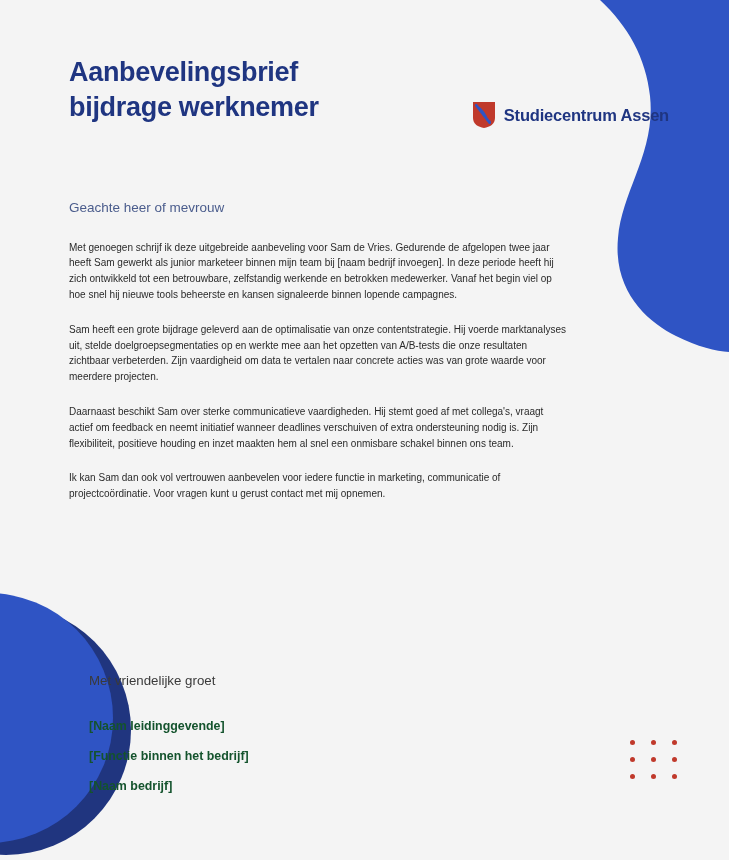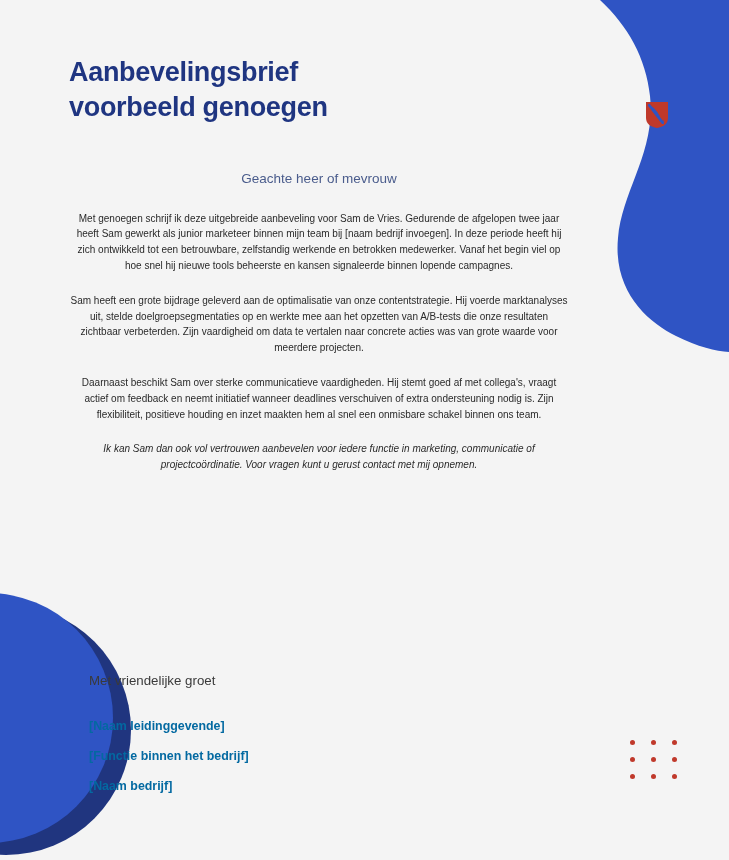--- a/index.html
+++ b/index.html
@@ -57,55 +57,54 @@
   .brand-name{
     color:#1f3581;
     font-size:16.5px;
     font-weight:bold;
     letter-spacing:-0.2px;
   }
 
   .letter{
     position:absolute;
     left:69px;
-    top:169px;
+    top:198px;
     width:500px;
-    text-align:center;
   }
 
   .greeting{
     color:#4a5c8c;
     font-size:13.5px;
     line-height:1.45;
     margin-bottom:22px;
   }
 
   .para{
     color:#2a2a2a;
     font-size:10px;
     line-height:1.58;
     margin-bottom:19px;
   }
-  .para:last-child{ margin-bottom:16px;font-style:italic; }
+  .para:last-child{ margin-bottom:16px; }
 
   .signoff{
     position:absolute;
     left:69px;
     top:671px;
     width:420px;
     margin-left:20px;
   }
   .signoff-greet{
     color:#3a3a3a;
     font-size:13.3px;
     line-height:1.5;
     margin-bottom:26px;
   }
   .signoff-line{
-    color:#0369a1;
+    color:#14532d;
     font-size:12.4px;
     font-weight:bold;
     line-height:1.55;
     margin-bottom:11px;
   }
   .signoff-line:last-child{ margin-bottom:0; }
 
   
   .dot-grid{
     position:absolute;
@@ -145,30 +144,31 @@
 
   <circle cx="-12" cy="718" r="125" fill="#2f54c4"></circle>
 </svg>
 
 <div class="page">
 
   <div class="header">
 
     <h1 class="title">
       <span>Aanbevelingsbrief</span><br>
-      <span>voorbeeld genoegen</span>
+      <span>bijdrage werknemer</span>
     </h1>
 
     <div class="brand">
       <svg class="brand-mark" viewBox="0 0 24 28" aria-hidden="true">
         <path d="M1,1 H23 V17 C23,23 18,26 12,27 C6,26 1,23 1,17 Z" fill="#c0392b"></path>
         <path d="M4.2,4.2 L17.6,21.6" stroke="#2f54c4" stroke-width="2.6" stroke-linecap="round"></path>
         <path d="M4.2,4.2 C9,6.2 13.2,11.2 15.2,16.4 L11.6,15.2 Z" fill="#2f54c4"></path>
         <path d="M16.4,20.2 L18.4,23.4 L18.8,19.6 Z" fill="#2f54c4"></path>
       </svg>
+      <span class="brand-name">Studiecentrum Assen</span>
     </div>
 
   </div>
 
   <div class="letter">
     <p class="greeting">Geachte heer of mevrouw</p>
     <p class="para">Met genoegen schrijf ik deze uitgebreide aanbeveling voor Sam de Vries. Gedurende de afgelopen twee jaar heeft Sam gewerkt als junior marketeer binnen mijn team bij [naam bedrijf invoegen]. In deze periode heeft hij zich ontwikkeld tot een betrouwbare, zelfstandig werkende en betrokken medewerker. Vanaf het begin viel op hoe snel hij nieuwe tools beheerste en kansen signaleerde binnen lopende campagnes.</p>
     <p class="para">Sam heeft een grote bijdrage geleverd aan de optimalisatie van onze contentstrategie. Hij voerde marktanalyses uit, stelde doelgroepsegmentaties op en werkte mee aan het opzetten van A/B-tests die onze resultaten zichtbaar verbeterden. Zijn vaardigheid om data te vertalen naar concrete acties was van grote waarde voor meerdere projecten.</p>
     <p class="para">Daarnaast beschikt Sam over sterke communicatieve vaardigheden. Hij stemt goed af met collega's, vraagt actief om feedback en neemt initiatief wanneer deadlines verschuiven of extra ondersteuning nodig is. Zijn flexibiliteit, positieve houding en inzet maakten hem al snel een onmisbare schakel binnen ons team.</p>
     <p class="para">Ik kan Sam dan ook vol vertrouwen aanbevelen voor iedere functie in marketing, communicatie of projectcoördinatie. Voor vragen kunt u gerust contact met mij opnemen.</p>

